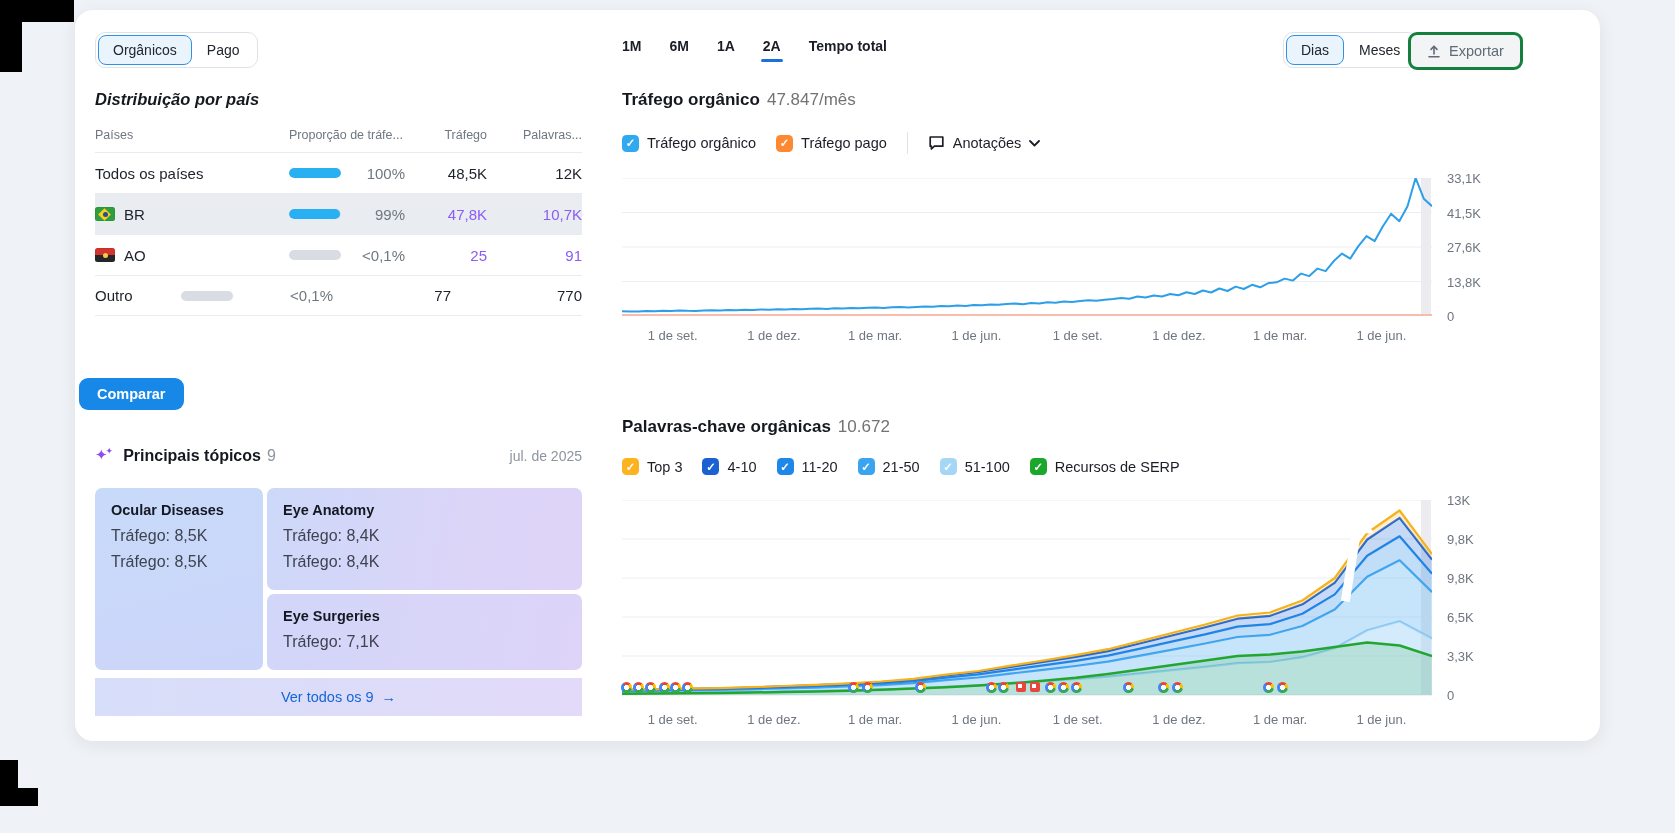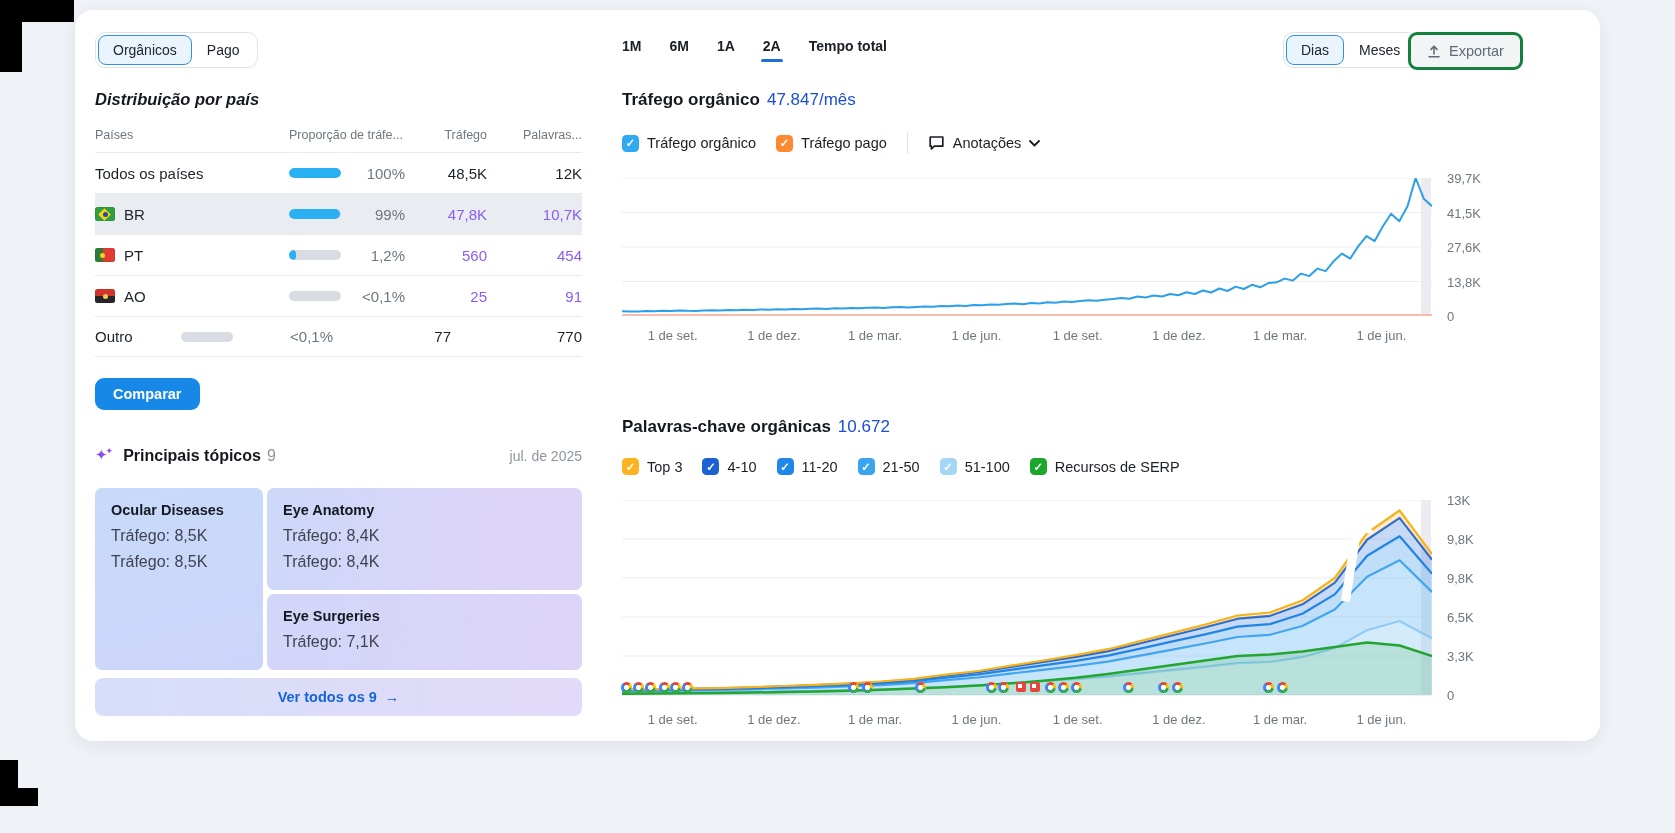--- a/index.html
+++ b/index.html
@@ -35,52 +35,52 @@
   .pill .fill { position:absolute; left:0; top:0; bottom:0; border-radius:5px; background:#29b0f2; }
   .flag { width:20px; height:14px; border-radius:2.5px; position:relative; overflow:hidden; box-shadow:0 0 0 1px rgba(0,0,0,.06) inset; }
   .flag-br { background:#2f9e41; }
   .flag-br .d { position:absolute; left:5px; top:2.5px; width:9px; height:9px; background:#f7d116; transform:rotate(45deg); }
   .flag-br .c { position:absolute; left:7.5px; top:5px; width:5px; height:5px; border-radius:50%; background:#2b49a3; }
   .flag-pt { background:linear-gradient(90deg,#2e7d36 0 38%,#e23b36 38% 100%); }
   .flag-pt .c { position:absolute; left:5px; top:4.5px; width:5px; height:5px; border-radius:50%; background:#f7d116; }
   .flag-ao { background:linear-gradient(180deg,#d3342e 0 50%,#26262a 50% 100%); }
   .flag-ao .c { position:absolute; left:7.5px; top:4.5px; width:5px; height:5px; border-radius:50%; background:#f7c94c; }
 
-  .btn-primary { position:absolute; left:20px; top:368px; background:#1788e8; color:#fff;
+  .btn-primary { position:absolute; left:4px; top:368px; background:#1788e8; color:#fff;
                  font-size:14.5px; font-weight:bold; padding:8px 18px; border-radius:9px; cursor:pointer; }
 
   .topics-head { position:absolute; left:20px; top:437px; width:487px; display:flex; align-items:baseline; }
   .sparkles { color:#8a4df0; margin-right:8px; font-size:15px; position:relative; top:-1px; }
   .sparkles .s2 { font-size:9px; position:relative; top:-6px; left:-2px; }
   .topics-title { font-size:16px; font-weight:bold; color:#15181f; }
   .topics-count { font-size:16px; color:#8d95a0; margin-left:6px; }
   .topics-date { margin-left:auto; font-size:14px; color:#8d95a0; }
 
   .tcard { position:absolute; border-radius:7px; padding:14px 16px; cursor:pointer; }
   .tcard .tname { font-size:14.5px; font-weight:bold; color:#141821; margin-bottom:9px; }
   .tcard .tline { font-size:16px; color:#3e4350; margin-bottom:8px; }
   .tcard-1 { left:20px; top:478px; width:168px; height:182px; background:linear-gradient(165deg,#c8dafa,#ccd5f9); }
   .tcard-2 { left:192px; top:478px; width:315px; height:102px; background:linear-gradient(100deg,#cdd8f9,#dbd5f8 60%,#ded4f8); }
   .tcard-3 { left:192px; top:584px; width:315px; height:76px; background:linear-gradient(100deg,#d2d6f9,#ddd4f8); }
-  .view-all { position:absolute; left:20px; top:668px; width:487px; height:38px; border-radius:8px;
+  .view-all { position:absolute; left:20px; top:668px; width:487px; height:38px; border-radius:0;
               background:linear-gradient(90deg,#d7def9,#e2daf8); display:flex; align-items:center; justify-content:center;
-              font-size:14.5px; font-weight:bold; color:#1465d8; cursor:pointer; gap:8px; }
+              font-size:14.5px; font-weight:normal; color:#1465d8; cursor:pointer; gap:8px; }
 
   
   .range-tabs { position:absolute; left:547px; top:28px; display:flex; gap:28px; font-size:14px; font-weight:bold; color:#1b1e26; }
   .rtab { position:relative; padding-bottom:8px; cursor:pointer; }
   .rtab.active .ul { position:absolute; left:-2px; right:-2px; bottom:0; height:3px; border-radius:2px; background:#1d6fe0; }
 
   .gran-group { position:absolute; left:1208px; top:22px; display:flex; border:1px solid #dfe3e9; border-radius:10px; padding:2px; background:#fff; }
   .btn-export { position:absolute; left:1333px; top:22px; height:38px; display:flex; align-items:center; gap:8px;
                 background:#f3f4f6; border:3px solid #15803d; border-radius:9px; padding:0 16px;
                 font-size:14.5px; color:#5f6b78; cursor:pointer; }
 
   .chart-head { position:absolute; left:547px; font-size:17px; font-weight:bold; color:#15181f; }
-  .chart-head .val { font-weight:normal; color:#1d4ed8; margin-left:7px; }
+  .chart-head .val { font-weight:normal; color:#737373; margin-left:7px; }
 
   .legend-row { position:absolute; left:547px; display:flex; align-items:center; gap:20px; font-size:14.5px; color:#1b1e26; }
   .leg { display:flex; align-items:center; gap:8px; cursor:pointer; }
   .cb { width:17px; height:17px; border-radius:4.5px; display:flex; align-items:center; justify-content:center;
         color:#fff; font-size:11.5px; font-weight:bold; }
   .vdiv { width:1px; height:22px; background:#dfe3e8; }
   .annot { display:flex; align-items:center; gap:8px; cursor:pointer; font-size:14.5px; color:#1b1e26; }
 
   .plot { position:absolute; left:547px; width:810px; }
   .yticks { position:absolute; left:1372px; width:120px; font-size:13px; color:#6f7680; }
@@ -145,36 +145,20 @@
         <div class="col-bar">
             <div class="pill">
               <div class="fill" style="width: 99%;"></div>
             </div>
           </div>
         <div class="col-pct">99%</div>
         <div class="col-traffic val blue">47,8K</div>
         <div class="col-kw val blue">10,7K</div>
       </div>
 
-      <div class="trow">
-        <div class="col-name">
-            <span class="flag flag-pt">
-              <span class="c"></span>
-            </span>
-            <span>PT</span>
-          </div>
-        <div class="col-bar">
-            <div class="pill">
-              <div class="fill" style="width: 14%;"></div>
-            </div>
-          </div>
-        <div class="col-pct">1,2%</div>
-        <div class="col-traffic val blue">560</div>
-        <div class="col-kw val blue">454</div>
-      </div>
 
       <div class="trow">
         <div class="col-name">
             <span class="flag flag-ao">
               <span class="c"></span>
             </span>
             <span>AO</span>
           </div>
         <div class="col-bar">
             <div class="pill"></div>
@@ -281,21 +265,21 @@
           <line x1="0" x2="810" y1="34.5" y2="34.5" stroke="#ededf2" stroke-width="1"></line>
           <line x1="0" x2="810" y1="69" y2="69" stroke="#ededf2" stroke-width="1"></line>
           <line x1="0" x2="810" y1="103.5" y2="103.5" stroke="#ededf2" stroke-width="1"></line>
           <line x1="0" x2="810" y1="138" y2="138" stroke="#e3e3e9" stroke-width="1"></line>
           <rect x="799" y="0" width="10" height="138" fill="#ebebf0"></rect>
           <line x1="0" x2="810" y1="137.1" y2="137.1" stroke="#f7bcae" stroke-width="2"></line>
           <path d="M0.0,133.3L8.2,133.6L16.4,133.4L24.5,133.0L32.7,133.3L40.9,132.8L49.1,133.0L57.3,132.5L65.5,132.8L73.6,132.9L81.8,132.5L90.0,132.3L98.2,132.4L106.4,132.0L114.5,132.3L122.7,131.8L130.9,131.9L139.1,131.5L147.3,131.8L155.5,131.3L163.6,131.5L171.8,131.0L180.0,131.3L188.2,130.8L196.4,130.5L204.5,130.9L212.7,130.3L220.9,130.5L229.1,130.0L237.3,130.3L245.5,129.8L253.6,129.5L261.8,129.9L270.0,129.3L278.2,129.0L286.4,129.4L294.5,129.0L302.7,128.5L310.9,128.8L319.1,128.0L327.3,128.3L335.5,127.5L343.6,127.9L351.8,127.0L360.0,127.3L368.2,126.5L376.4,126.8L384.5,126.0L392.7,125.5L400.9,126.3L409.1,125.0L417.3,125.5L425.5,124.3L433.6,124.8L441.8,123.5L450.0,124.0L458.2,123.0L466.4,122.3L474.5,122.8L482.7,121.8L490.9,121.0L499.1,120.0L507.3,120.8L515.5,118.5L523.6,119.5L531.8,117.5L540.0,118.5L548.2,116.0L556.4,117.3L564.5,114.3L572.7,116.0L580.9,112.5L589.1,114.5L597.3,110.5L605.5,113.0L613.6,108.6L621.8,111.0L630.0,106.8L638.2,109.3L646.4,105.1L654.5,104.3L662.7,100.6L670.9,102.6L679.1,95.6L687.3,98.1L695.5,90.6L703.6,93.1L711.8,83.1L720.0,75.6L728.2,80.6L736.4,68.1L744.5,58.1L752.7,63.1L760.9,48.2L769.1,35.7L777.3,43.2L785.5,28.2L793.6,0.0L801.8,20.7L810.0,28.2" fill="none" stroke="#2d9fe8" stroke-width="2" stroke-linejoin="round"></path>
         </svg>
     </div>
     <div class="yticks" id="yticks-1" style="top:168px;height:138px;">
-        <div style="top: -7px;">39,7K</div>
+        <div style="top: -7px;">33,1K</div>
         <div style="top: 27.5px;">41,5K</div>
         <div style="top: 62px;">27,6K</div>
         <div style="top: 96.5px;">13,8K</div>
         <div style="top: 131px;">0</div>
       </div>
     <div class="xticks" id="xticks-1" style="top:318px;">
         <span style="left: 50.625px;">1 de set.</span>
         <span style="left: 151.875px;">1 de dez.</span>
         <span style="left: 253.125px;">1 de mar.</span>
         <span style="left: 354.375px;">1 de jun.</span>

